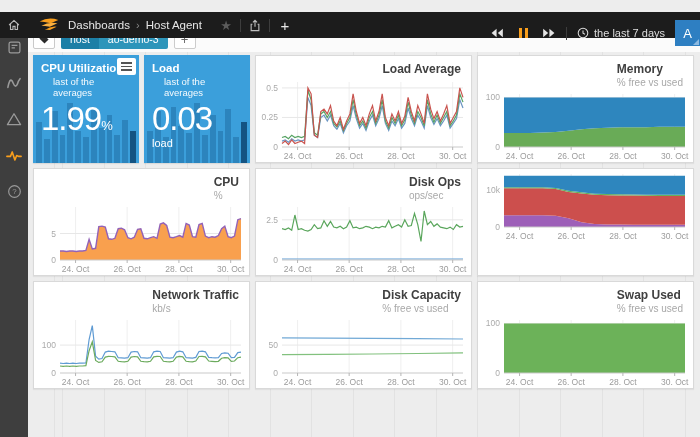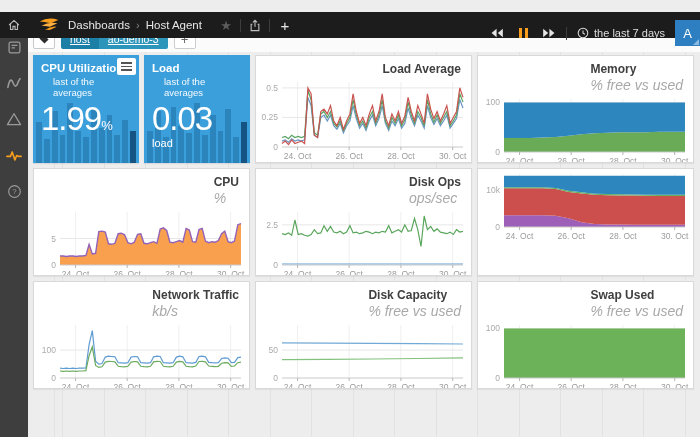--- a/index.html
+++ b/index.html
@@ -31,37 +31,37 @@
   .sidebar { position:absolute; top:26px; left:0; bottom:0; width:28px; background:#3e3e3e;
     display:flex; flex-direction:column; align-items:center; padding-top:12px; gap:18px; z-index:20; }
   .sb-item { width:20px; height:18px; display:flex; align-items:center; justify-content:center; }
 
   
   .tagbar { position:absolute; top:26px; left:28px; right:0; height:26px; background:#fbfbfb;
     display:flex; align-items:center; padding-left:5px; gap:6px; z-index:10; }
   .tagfilter-btn { width:22px; height:19px; border:1px solid #c9c9c9; border-radius:2px; background:#fff;
     display:flex; align-items:center; justify-content:center; }
   .tagset { display:flex; border-radius:2px; overflow:hidden; }
-  .tag { color:#fff; font-size:10.5px; padding:3px 9px 4px;text-decoration:underline; }
+  .tag { color:#fff; font-size:10.5px; padding:3px 9px 4px; }
   .tag.t0 { background:#1c7fa6; }
   .tag.t1 { background:#2d95ba; }
   .tag-add { width:22px; height:19px; border:1px solid #cccccc; border-radius:2px; background:#fff;
     color:#666; font-size:13px; display:flex; align-items:center; justify-content:center; }
 
   
   .content { position:absolute; top:52px; left:28px; right:0; bottom:0; background:#ededed;
     background-image:
       repeating-linear-gradient(to right, #e2e2e2 0 1px, transparent 1px 41.5px);
     background-position:34px 0; padding:3px 0 0 5px; }
   .grid { display:grid; grid-template-columns:217px 217px 217px; grid-auto-rows:108px; gap:5px; }
   .panel { background:#fff; border:1px solid #d9d9d9; box-shadow:0 1px 1px rgba(0,0,0,.05);
     display:flex; flex-direction:column; overflow:hidden;align-items:flex-end; }
   .panel-head { padding:7px 10px 0 10px; flex:0 0 auto; }
   .p-title { font-size:12px; font-weight:700; color:#404040; line-height:1.15; }
-  .p-sub { font-size:14px; color:#a8a8a8; line-height:1.2;font-style:italic; }
+  .p-sub { font-size:10px; color:#a8a8a8; line-height:1.2; }
   .chart-area { flex:1 1 auto; min-height:0; }
 
   
   .tilecell { display:flex; gap:5px; }
   .tile { position:relative; flex:1; background:#3b9fdb; color:#fff; overflow:hidden;
     box-shadow:0 1px 1px rgba(0,0,0,.08); }
   .tile-bars { position:absolute; left:3px; right:3px; bottom:0; top:0;
     display:flex; align-items:flex-end; gap:2px; }
   .tile-bars .bar { flex:1; background:rgba(10,70,120,.30); }
   .tile-bars .bar-dark { background:rgba(8,58,100,.75); }

